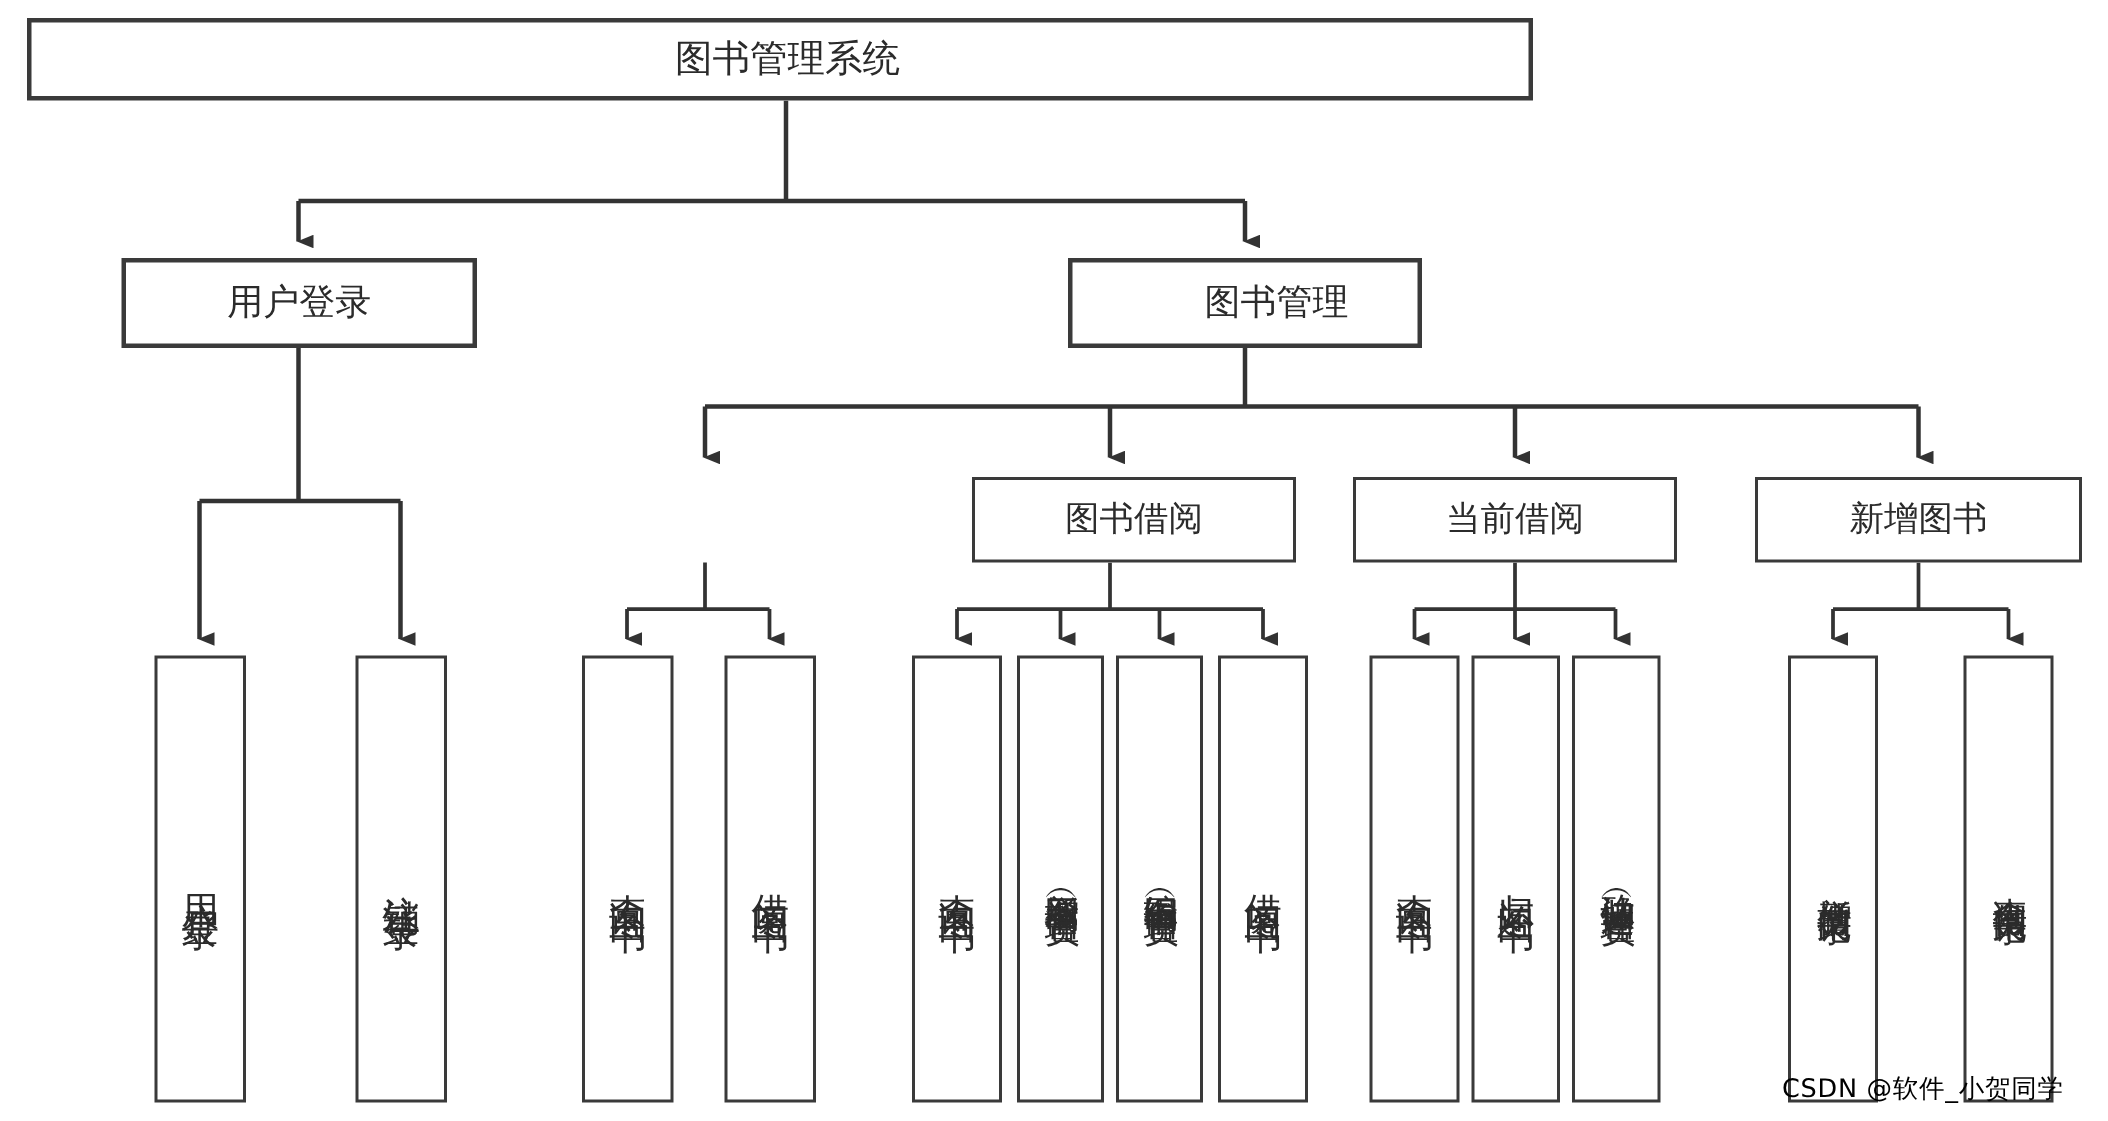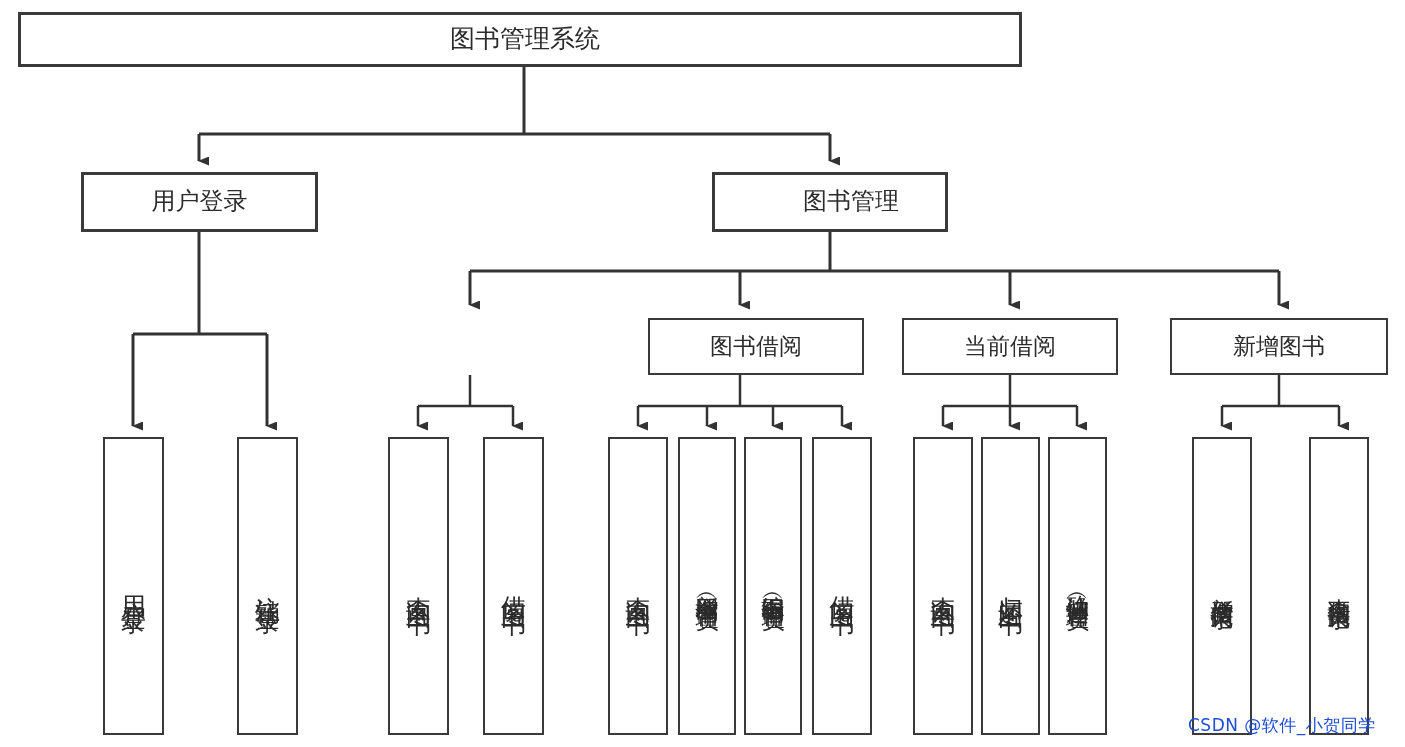--- a/index.html
+++ b/index.html
@@ -60,21 +60,21 @@
   .node.leaf.narrow .node-label {
     font-size: 23px;
     letter-spacing: 2px;
   }
 
   #watermark {
     position: absolute;
     left: 1188px;
     top: 714px;
     font-size: 17px;
-    color: #1d4ed8;
+    color: #000000;
     letter-spacing: 0.5px;
     white-space: nowrap;
     pointer-events: none;
   }
 </style>
 </head>
 <body>
 
 <div id="diagram-root">
 

